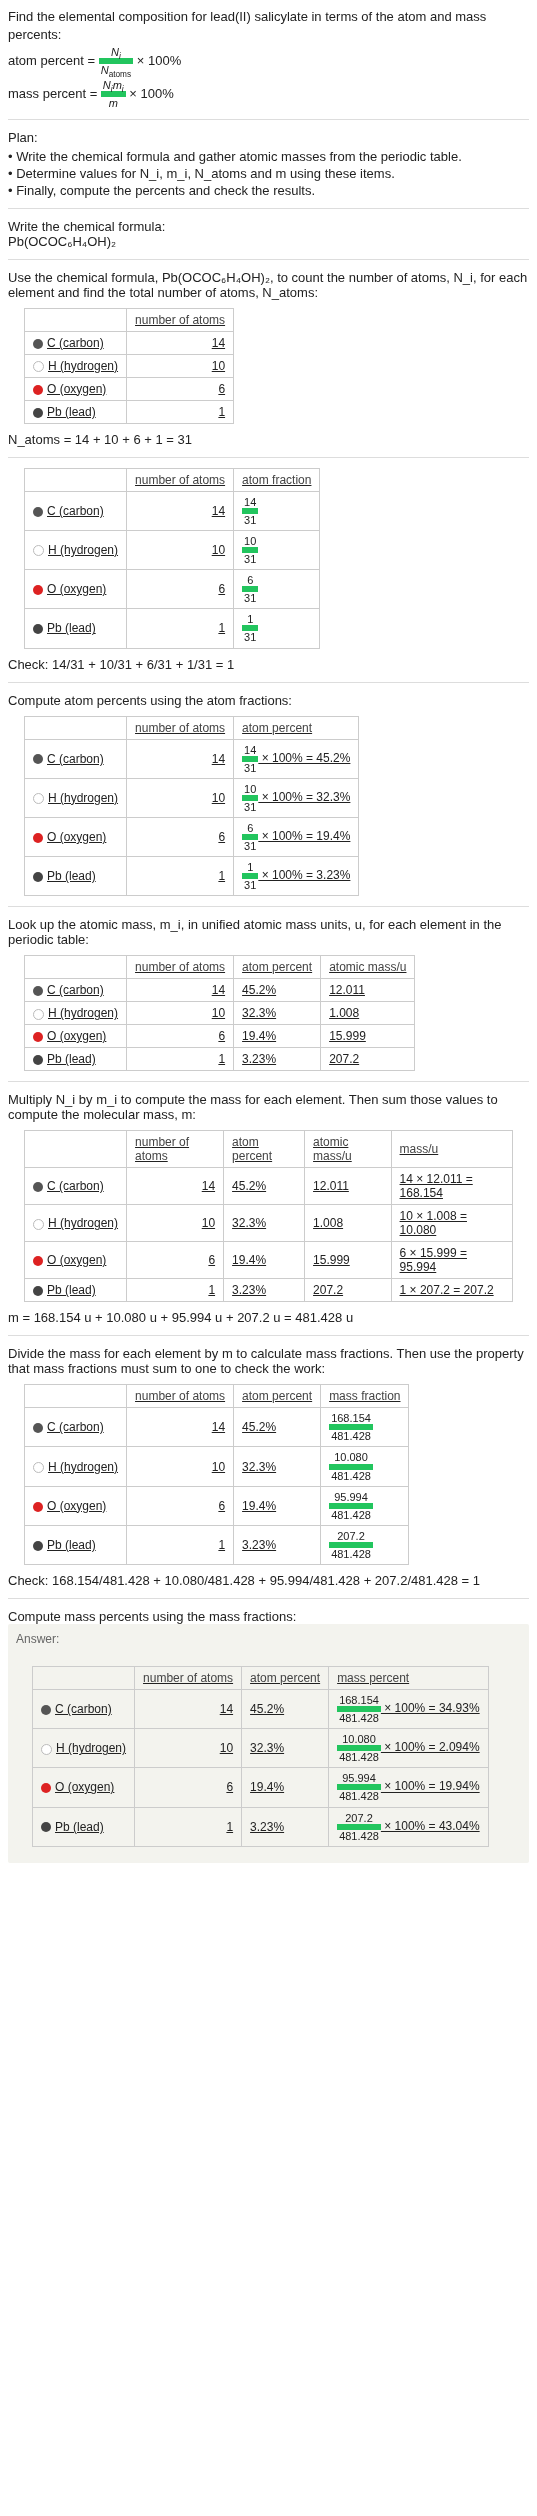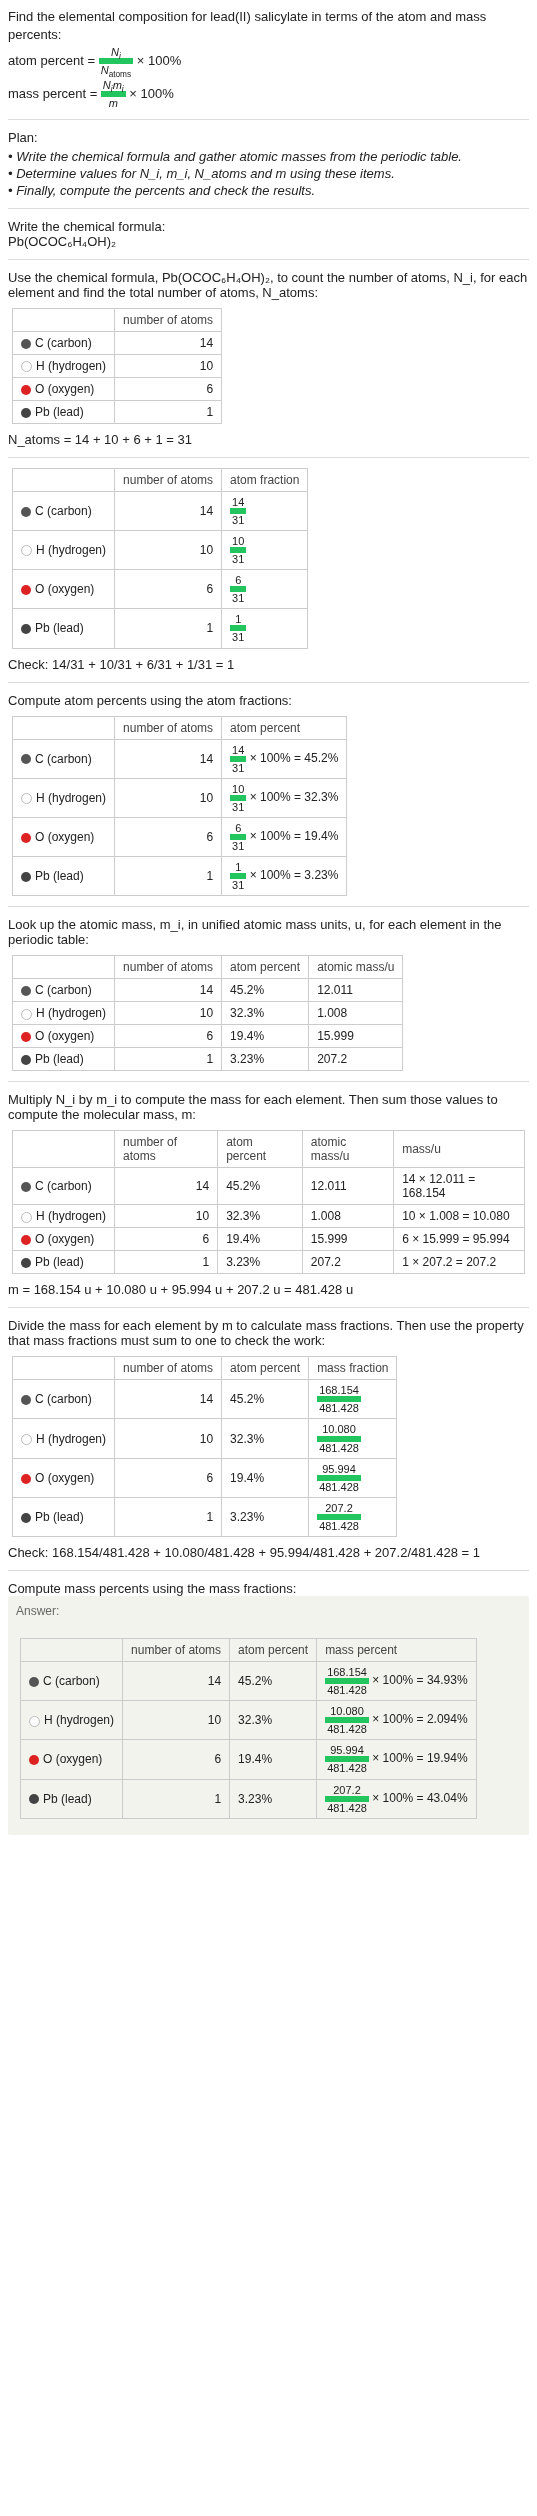--- a/index.html
+++ b/index.html
@@ -21,26 +21,27 @@
   font-size: 11px;
   line-height: 1.1;
 }
 .frac .num { display: block; border-bottom: 6px solid #22c55e; padding: 0 2px; }
 .frac .den { display: block; padding: 0 2px; }
 hr.sep {
   border: none;
   border-top: 1px solid #ddd;
   margin: 10px 0;
 }
-.plan ul { list-style: none; padding-left: 0; margin: 4px 0 0 0; font-style: italic; }
+.plan ul { list-style: none; padding-left: 0; margin: 4px 0 0 0; }
 .plan li { margin-bottom: 2px; padding-left: 8px; text-indent: -8px; }
 .plan li::before { content: "• "; }
 table {
   border-collapse: collapse;
-  margin: 8px 4px;
+  margin: 8px 16px;
+  text-decoration: underline;
 }
 th, td {
   border: 1px solid #ccc;
   padding: 4px 8px;
   font-size: 12px;
   vertical-align: middle;
 }
 th { font-weight: normal; text-align: left; color: #444; }
 td.num-col { text-align: right; }
 td.elem-cell { white-space: nowrap; }

